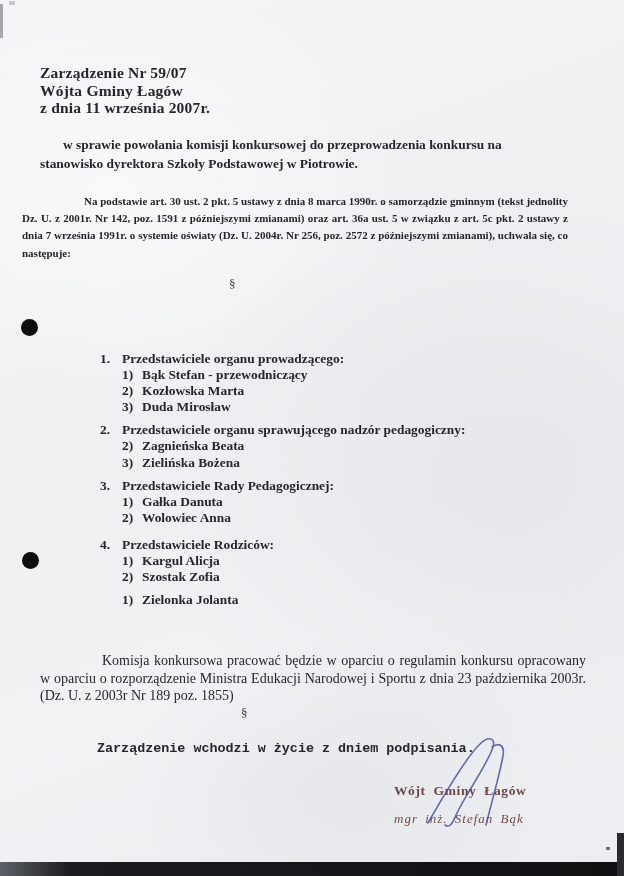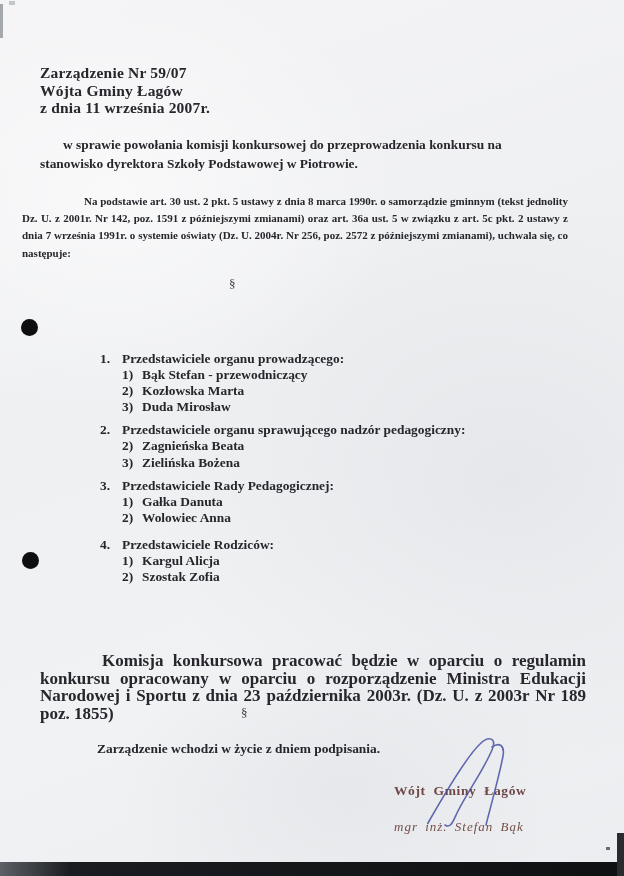--- a/index.html
+++ b/index.html
@@ -29,27 +29,27 @@
   .sec1{top:276px;left:229px;}
   .sec2{top:705px;left:241px;}
   .intro{top:309px;left:40px;width:540px;font-size:13.4px;line-height:17.4px;
     font-weight:700;text-indent:62px;}
   .list{top:351px;left:40px;width:546px;font-size:13.4px;line-height:16.1px;font-weight:700;}
   .group{padding-left:60px;margin-bottom:7px;}
   .group.extra-gap{margin-top:11px;}
   .group-header .g-num{display:inline-block;width:22px;}
   .member{padding-left:22px;}
   .member .m-num{display:inline-block;width:20px;}
-  .regulation{top:652px;left:40px;width:546px;font-size:17px;line-height:17.6px;
-    font-weight:700;text-align:justify;text-indent:62px;}
-  .effective{top:741px;left:40px;width:500px;font-size:13.4px;font-weight:700;text-indent:57px;}
+  .regulation{top:652px;left:40px;width:546px;font-size:14px;line-height:17.6px;
+    font-weight:400;text-align:justify;text-indent:62px;}
+  .effective{top:741px;left:40px;width:500px;font-size:13.4px;font-weight:700;text-indent:57px;font-family:Liberation Mono, monospace;}
   
   .stamp{left:394px;top:769px;color:#6e4747;}
   .stamp-line1{font-size:13.5px;font-weight:700;letter-spacing:.6px;word-spacing:4px;color:#6e4747;margin-top:14px;}
-  .stamp-line2{margin-top:20px;font-size:13px;font-style:italic;letter-spacing:1px;
+  .stamp-line2{margin-top:12px;font-size:13px;font-style:italic;letter-spacing:1px;
     word-spacing:3px;color:#744d48;}
   .sig-svg{left:410px;top:731px;}
   
   .hole{background:#0e0e10;border-radius:50%;width:17px;height:17px;}
   .hole1{left:21px;top:319px;}
   .hole2{left:22px;top:552px;}
   .edge-bottom{left:0;top:862px;width:624px;height:14px;
     background:linear-gradient(90deg,#5c6167 0px,#1b1c1f 70px,#0f1012 100%);}
   .edge-right{left:617px;top:833px;width:7px;height:43px;background:#2a2b2e;}
   .smudge-tl{left:0;top:4px;width:3px;height:34px;background:#7a7f85;opacity:.65;}
@@ -121,20 +121,23 @@
       </div>
       <div class="member">
         <span class="m-num">1)</span><span>Kargul Alicja</span>
       </div>
       <div class="member">
         <span class="m-num">2)</span><span>Szostak Zofia</span>
       </div>
     </div>
 
     <div class="group">
+      <div class="member">
+        <span class="m-num">1)</span><span>Zielonka Jolanta</span>
+      </div>
     </div>
 
   </div>
 
   <div class="abs regulation">Komisja konkursowa pracować będzie w oparciu o regulamin konkursu opracowany w oparciu o rozporządzenie Ministra Edukacji Narodowej i Sportu z dnia 23 października 2003r. (Dz. U. z 2003r Nr 189 poz. 1855)</div>
 
   <div class="abs section-mark sec2">§</div>
 
   <div class="abs effective">Zarządzenie wchodzi w życie z dniem podpisania.</div>
 

